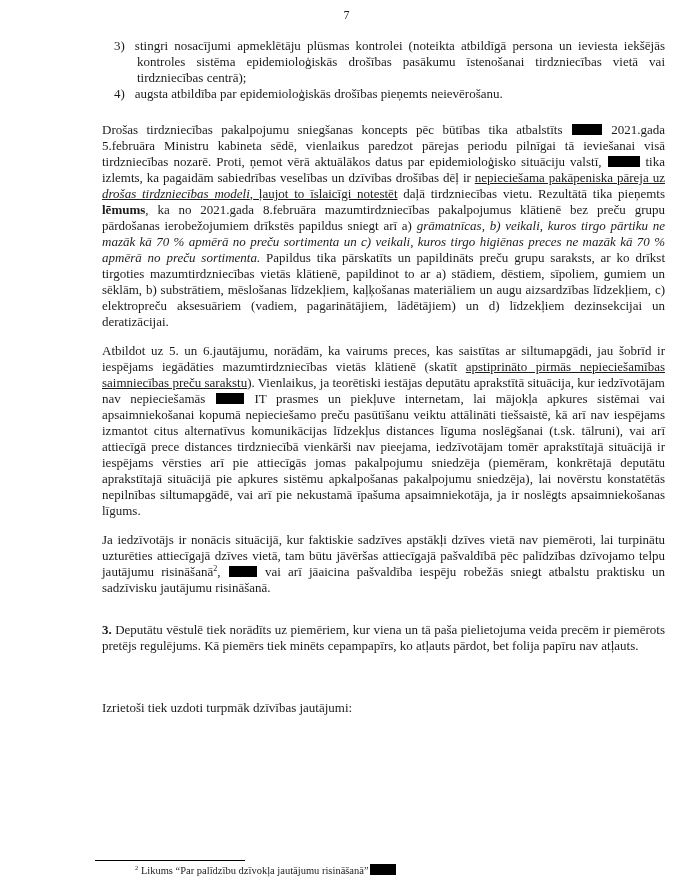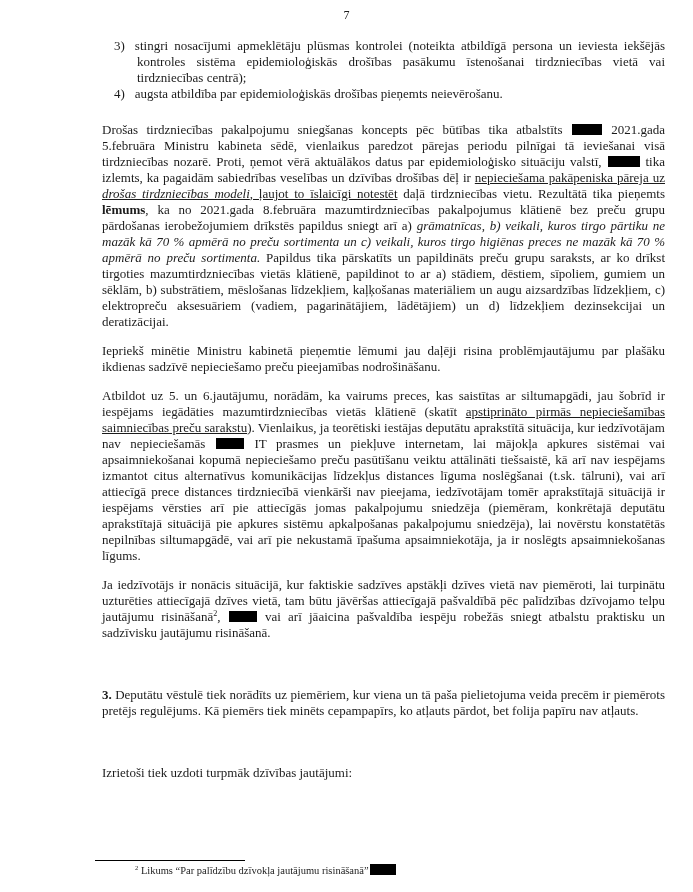--- a/index.html
+++ b/index.html
@@ -42,21 +42,21 @@
     text-indent: -23px;
     text-align: justify;
   }
   .list-item .marker {
     margin-right: 10px;
   }
   .para {
     margin: 0 0 13px 0;
     text-align: justify;
   }
-  .para.gap-after-lg { margin-bottom: 46px; }
+  .para.gap-after-lg { margin-bottom: 26px; }
   .para.gap-after-xl { margin-bottom: 46px; }
   .para.gap-after-none { margin-bottom: 0; }
   .st-b { font-weight: bold; }
   .st-i { font-style: italic; }
   .st-u { text-decoration: underline; }
   .st-iu { font-style: italic; text-decoration: underline; }
   .st-sup {
     vertical-align: super;
     font-size: 0.62em;
     line-height: 0;
@@ -94,21 +94,20 @@
 
   <div class="content">
 
     <div class="numbered-list">
       <div class="list-item"><span class="marker">3)</span><span><span>stingri nosacījumi apmeklētāju plūsmas kontrolei (noteikta atbildīgā persona un ieviesta iekšējās kontroles sistēma epidemioloģiskās drošības pasākumu īstenošanai tirdzniecības vietā vai tirdzniecības centrā);</span></span></div>
       <div class="list-item"><span class="marker">4)</span><span><span>augsta atbildība par epidemioloģiskās drošības pieņemts neievērošanu.</span></span></div>
     </div>
 
     <p class="para"><span>Drošas tirdzniecības pakalpojumu sniegšanas koncepts pēc būtības tika atbalstīts </span><span class="redact" style="width: 30px;"></span><span> 2021.gada 5.februāra Ministru kabineta sēdē, vienlaikus paredzot pārejas periodu pilnīgai tā ieviešanai visā tirdzniecības nozarē. Proti, ņemot vērā aktuālākos datus par epidemioloģisko situāciju valstī, </span><span class="redact" style="width: 32px;"></span><span> tika izlemts, ka pagaidām sabiedrības veselības un dzīvības drošības dēļ ir </span><span class="st-u">nepieciešama pakāpeniska pāreja uz </span><span class="st-iu">drošas tirdzniecības modeli</span><span class="st-u">, ļaujot to īslaicīgi notestēt</span><span> daļā tirdzniecības vietu. Rezultātā tika pieņemts </span><span class="st-b">lēmums</span><span>, ka no 2021.gada 8.februāra mazumtirdzniecības pakalpojumus klātienē bez preču grupu pārdošanas ierobežojumiem drīkstēs papildus sniegt arī a) </span><span class="st-i">grāmatnīcas</span><span>, </span><span class="st-i">b) veikali, kuros tirgo pārtiku ne mazāk kā 70 % apmērā no preču sortimenta un c) veikali, kuros tirgo higiēnas preces ne mazāk kā 70 % apmērā no preču sortimenta.</span><span> Papildus tika pārskatīts un papildināts preču grupu saraksts, ar ko drīkst tirgoties mazumtirdzniecības vietās klātienē, papildinot to ar a) stādiem, dēstiem, sīpoliem, gumiem un sēklām, b) substrātiem, mēslošanas līdzekļiem, kaļķošanas materiāliem un augu aizsardzības līdzekļiem, c) elektropreču aksesuāriem (vadiem, pagarinātājiem, lādētājiem) un d) līdzekļiem dezinsekcijai un deratizācijai.</span></p>
 
-    <p class="para"><span>Iepriekš minētie Ministru kabinetā pieņemtie lēmumi jau daļēji risina problēmjautājumu par plašāku ikdienas sadzīvē nepieciešamo preču pieejamības nodrošināšanu.</span></p>
 
     <p class="para"><span>Atbildot uz 5. un 6.jautājumu, norādām, ka vairums preces, kas saistītas ar siltumapgādi, jau šobrīd ir iespējams iegādāties mazumtirdzniecības vietās klātienē (skatīt </span><span class="st-u">apstiprināto pirmās nepieciešamības saimniecības preču sarakstu</span><span>). Vienlaikus, ja teorētiski iestājas deputātu aprakstītā situācija, kur iedzīvotājam nav nepieciešamās </span><span class="redact" style="width: 28px;"></span><span> IT prasmes un piekļuve internetam, lai mājokļa apkures sistēmai vai apsaimniekošanai kopumā nepieciešamo preču pasūtīšanu veiktu attālināti tiešsaistē, kā arī nav iespējams izmantot citus alternatīvus komunikācijas līdzekļus distances līguma noslēgšanai (t.sk. tālruni), vai arī attiecīgā prece distances tirdzniecībā vienkārši nav pieejama, iedzīvotājam tomēr aprakstītajā situācijā ir iespējams vērsties arī pie attiecīgās jomas pakalpojumu sniedzēja (piemēram, konkrētajā deputātu aprakstītajā situācijā pie apkures sistēmu apkalpošanas pakalpojumu sniedzēja), lai novērstu konstatētās nepilnības siltumapgādē, vai arī pie nekustamā īpašuma apsaimniekotāja, ja ir noslēgts apsaimniekošanas līgums.</span></p>
 
     <p class="para gap-after-lg"><span>Ja iedzīvotājs ir nonācis situācijā, kur faktiskie sadzīves apstākļi dzīves vietā nav piemēroti, lai turpinātu uzturēties attiecīgajā dzīves vietā, tam būtu jāvēršas attiecīgajā pašvaldībā pēc palīdzības dzīvojamo telpu jautājumu risināšanā</span><span class="st-sup">2</span><span>, </span><span class="redact" style="width: 28px;"></span><span> vai arī jāaicina pašvaldība iespēju robežās sniegt atbalstu praktisku un sadzīvisku jautājumu risināšanā.</span></p>
 
     <p class="para gap-after-xl"><span class="st-b">3.</span><span> Deputātu vēstulē tiek norādīts uz piemēriem, kur viena un tā paša pielietojuma veida precēm ir piemērots pretējs regulējums. Kā piemērs tiek minēts cepampapīrs, ko atļauts pārdot, bet folija papīru nav atļauts.</span></p>
 
     <p class="para gap-after-none"><span>Izrietoši tiek uzdoti turpmāk dzīvības jautājumi:</span></p>
 
   </div>

